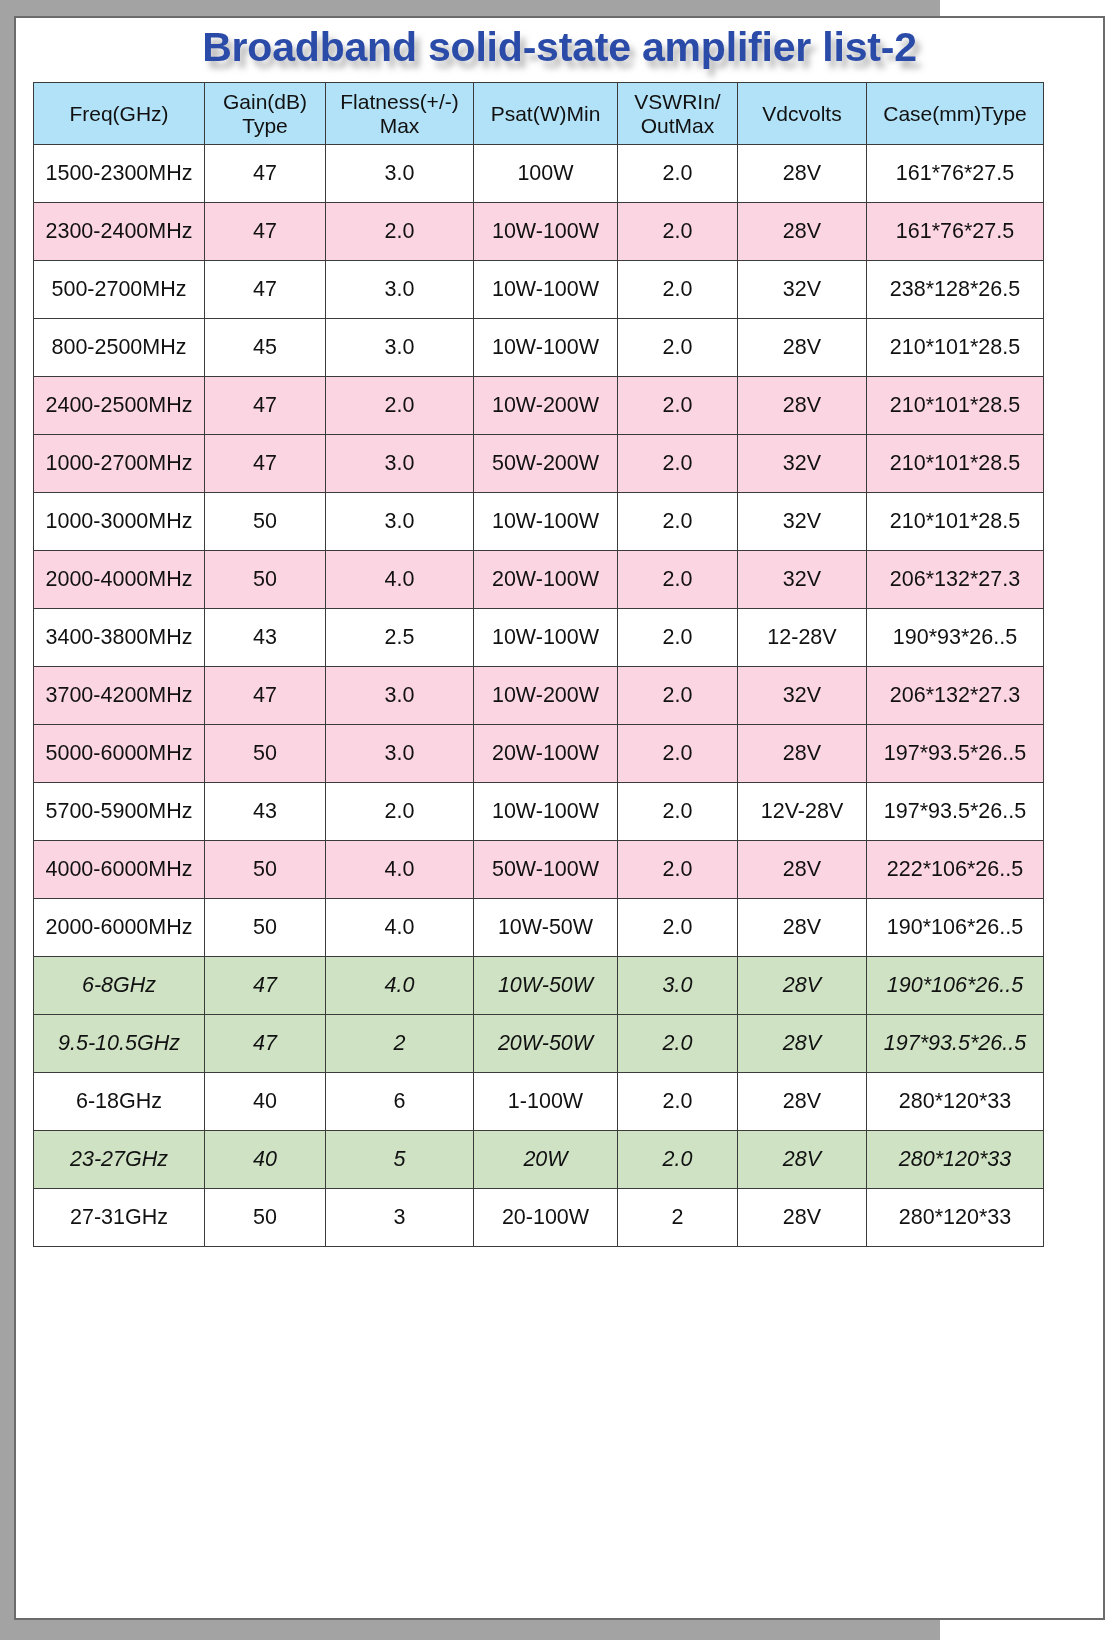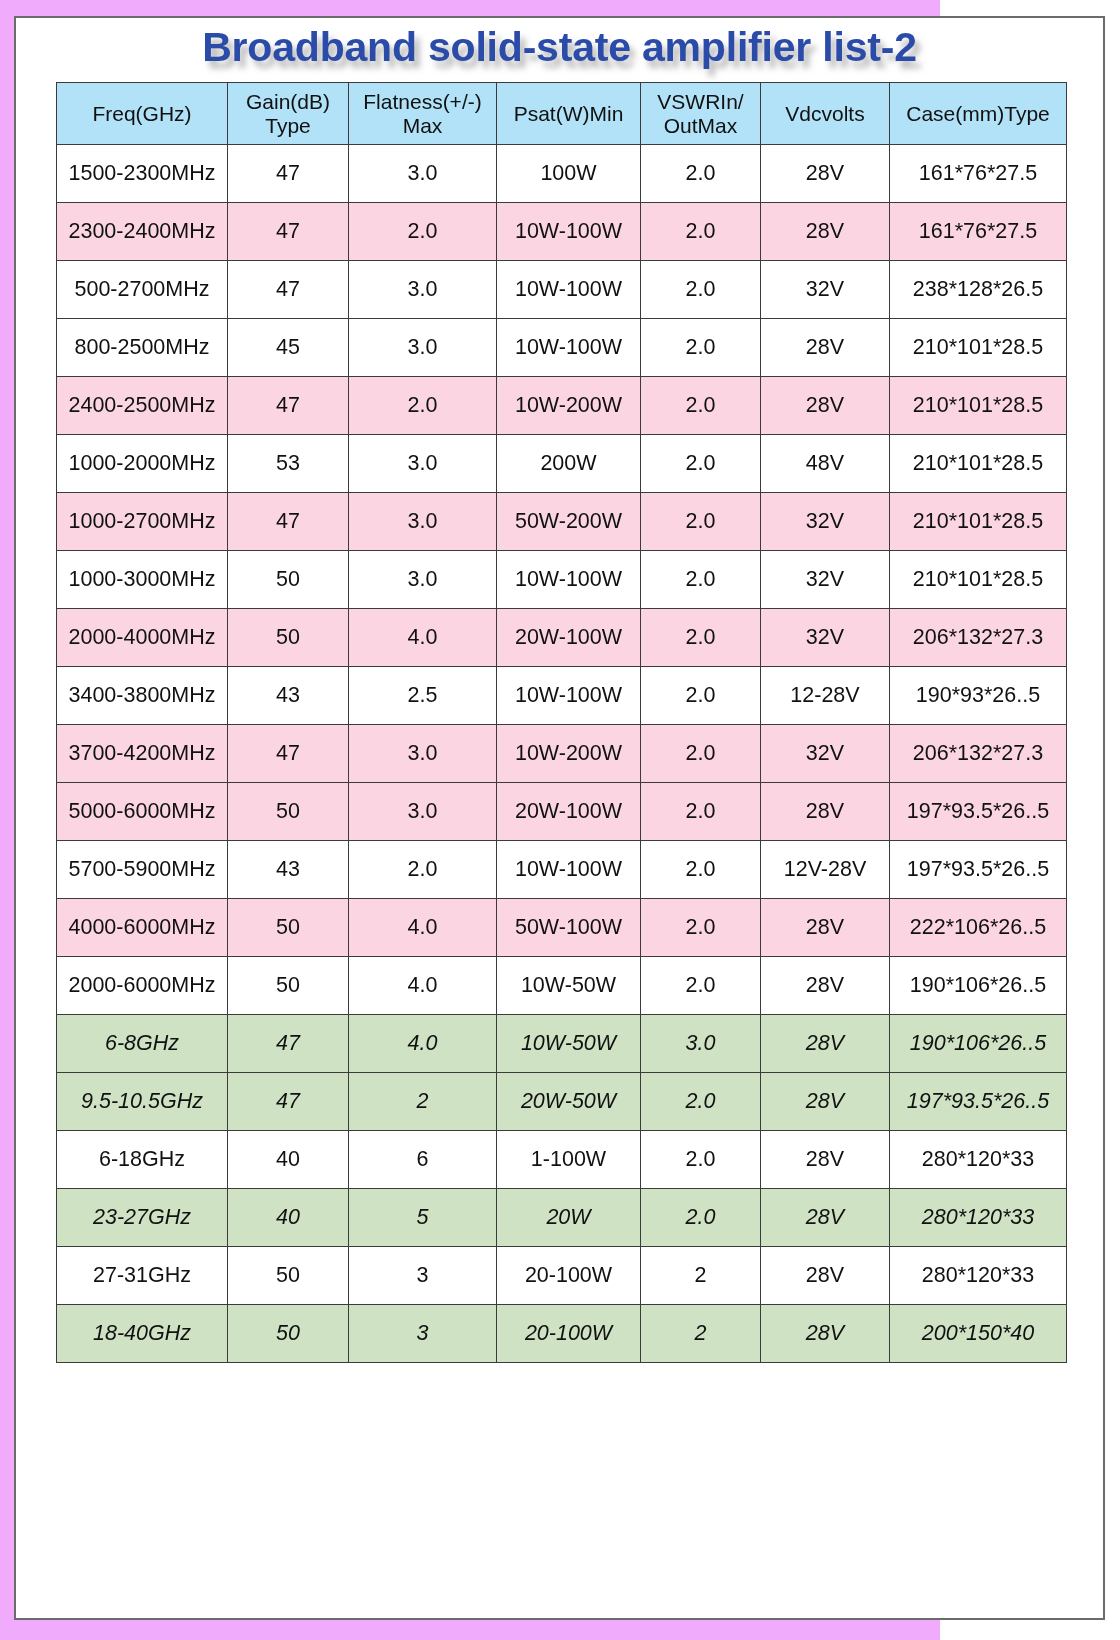--- a/index.html
+++ b/index.html
@@ -11,21 +11,21 @@
     width: 1120px;
     height: 1640px;
     font-family: "Liberation Sans", sans-serif;
     overflow: hidden;
   }
 
   #page {
     position: relative;
     width: 940px;
     height: 1640px;
-    background: #f0abfc;
+    background: #a3a3a3;
     box-sizing: border-box;
   }
 
   
   #outer-frame {
     position: absolute;
     left: 14px;
     top: 16px;
     width: 1091px;
     height: 1604px;
@@ -49,21 +49,20 @@
     letter-spacing: -0.2px;
     text-shadow: 5px 7px 6px rgba(120,120,120,0.55);
     white-space: nowrap;
   }
 
   #table-wrap {
     position: absolute;
     left: 33px;
     top: 82px;
     width: 1010px;
-    margin-left: 23px;
   }
 
   table {
     border-collapse: collapse;
     width: 1010px;
     table-layout: fixed;
   }
 
   col.c0 { width: 171px; }
   col.c1 { width: 121px; }
@@ -190,29 +189,20 @@
           </tr>
           <tr class="band-pink">
             <td>2400-2500MHz</td>
             <td>47</td>
             <td>2.0</td>
             <td>10W-200W</td>
             <td>2.0</td>
             <td>28V</td>
             <td>210*101*28.5</td>
           </tr>
-          <tr class="band-white">
-            <td>1000-2000MHz</td>
-            <td>53</td>
-            <td>3.0</td>
-            <td>200W</td>
-            <td>2.0</td>
-            <td>48V</td>
-            <td>210*101*28.5</td>
-          </tr>
           <tr class="band-pink">
             <td>1000-2700MHz</td>
             <td>47</td>
             <td>3.0</td>
             <td>50W-200W</td>
             <td>2.0</td>
             <td>32V</td>
             <td>210*101*28.5</td>
           </tr>
           <tr class="band-white">
@@ -325,26 +315,17 @@
           </tr>
           <tr class="band-white">
             <td>27-31GHz</td>
             <td>50</td>
             <td>3</td>
             <td>20-100W</td>
             <td>2</td>
             <td>28V</td>
             <td>280*120*33</td>
           </tr>
-          <tr class="band-green">
-            <td>18-40GHz</td>
-            <td>50</td>
-            <td>3</td>
-            <td>20-100W</td>
-            <td>2</td>
-            <td>28V</td>
-            <td>200*150*40</td>
-          </tr>
         </tbody>
     </table>
   </div>
 
 </div>
 
 </body></html>

